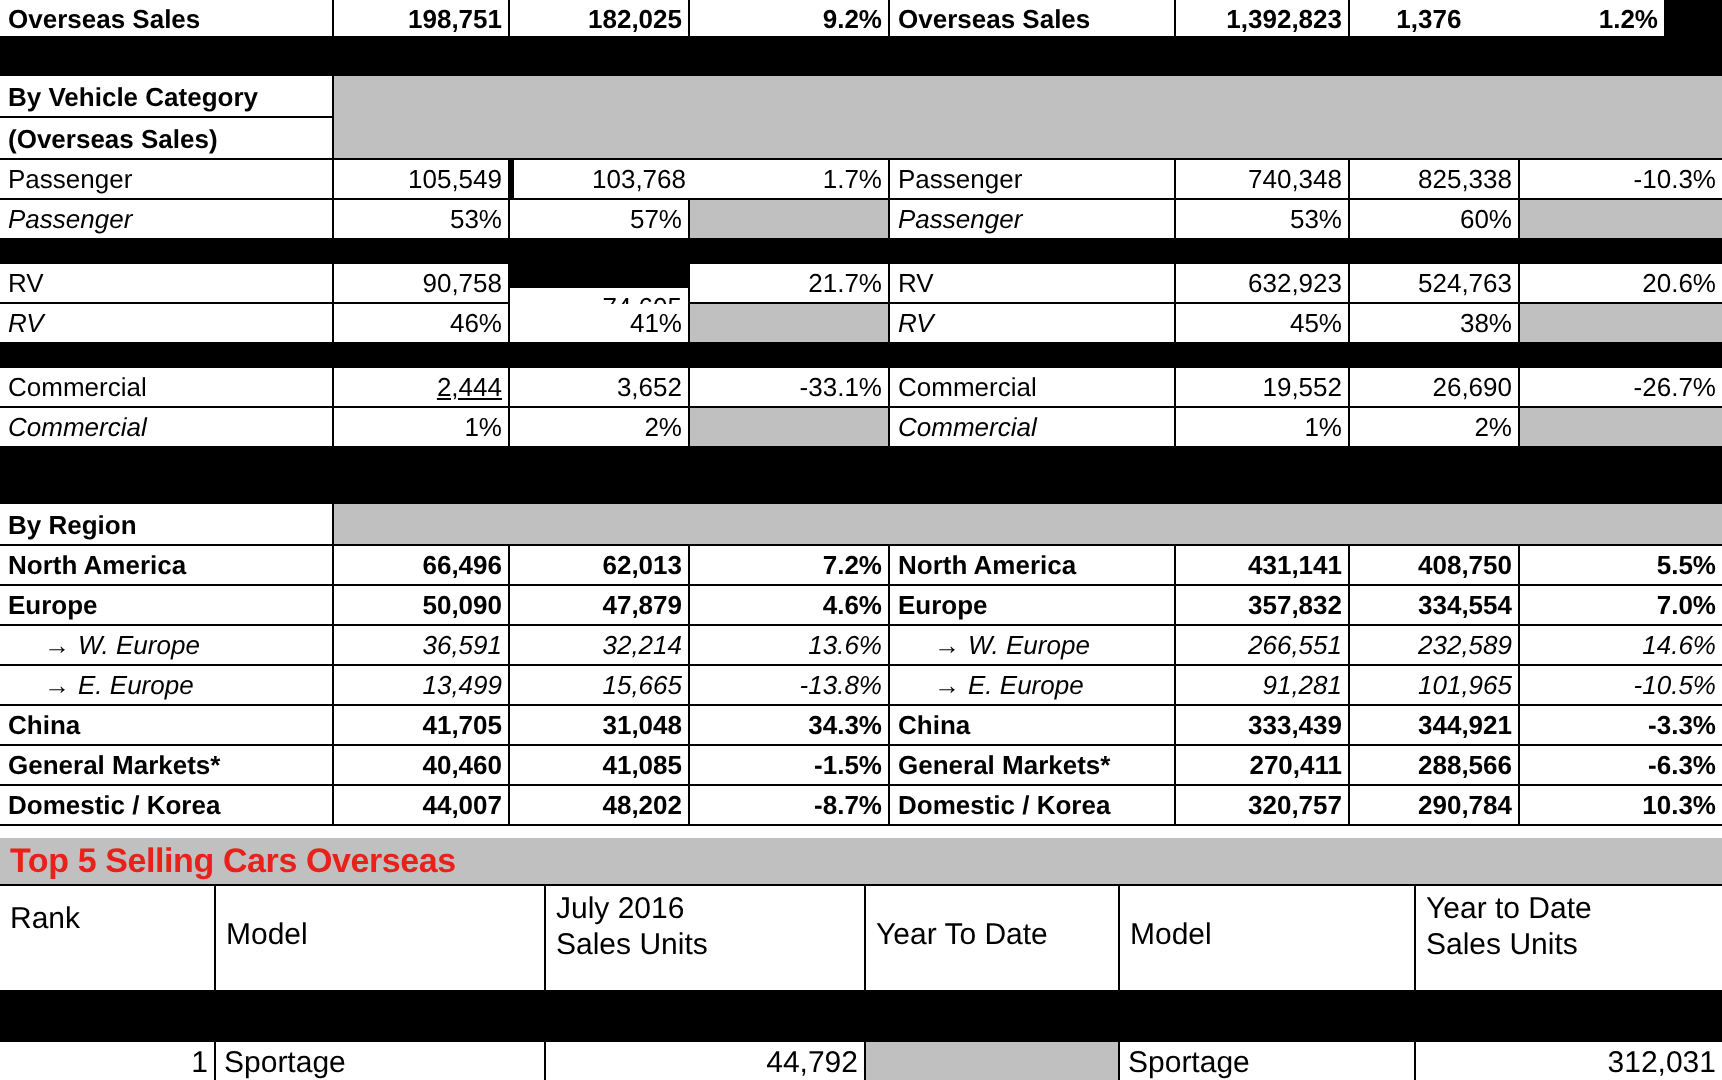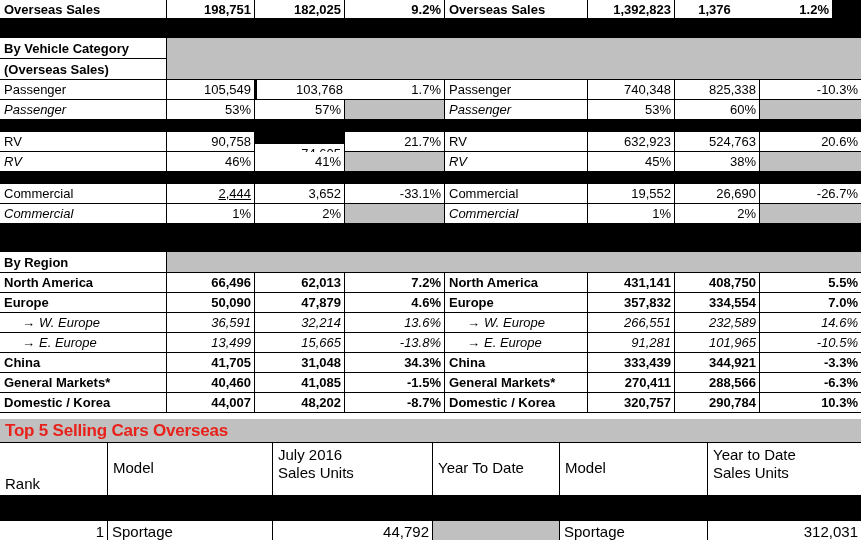--- a/index.html
+++ b/index.html
@@ -195,21 +195,21 @@
 
   <div class="cell txt f13 bold" style="left:445px;top:393px;width:142px;height:19px;">Domestic / Korea</div>
   <div class="cell num f13 bold" style="left:588px;top:393px;width:86px;height:19px;">320,757</div>
   <div class="cell num f13 bold" style="left:675px;top:393px;width:84px;height:19px;">290,784</div>
   <div class="cell num f13 bold" style="left:760px;top:393px;width:101px;height:19px;">10.3%</div>
 
   <div class="cell" style="left:0px;top:413px;width:861px;height:6px;"></div>
 
   <div class="title" style="left:0px;top:419px;width:861px;height:23px;">Top 5 Selling Cars Overseas</div>
 
-  <div class="hdr" style="left:0px;top:443px;width:107px;height:52px;padding-top:32px;">Rank</div>
+  <div class="hdr" style="left:0px;top:443px;width:107px;height:52px;padding-top:8px;">Rank</div>
   <div class="hdr" style="left:108px;top:443px;width:164px;height:52px;padding-top:16px;">Model</div>
   <div class="hdr" style="left:273px;top:443px;width:159px;height:52px;">
     <div>July 2016</div>
     <div>Sales Units</div>
   </div>
   <div class="hdr" style="left:433px;top:443px;width:126px;height:52px;padding-top:16px;">Year To Date</div>
   <div class="hdr" style="left:560px;top:443px;width:147px;height:52px;padding-top:16px;">Model</div>
   <div class="hdr" style="left:708px;top:443px;width:153px;height:52px;">
     <div>Year to Date</div>
     <div>Sales Units</div>

